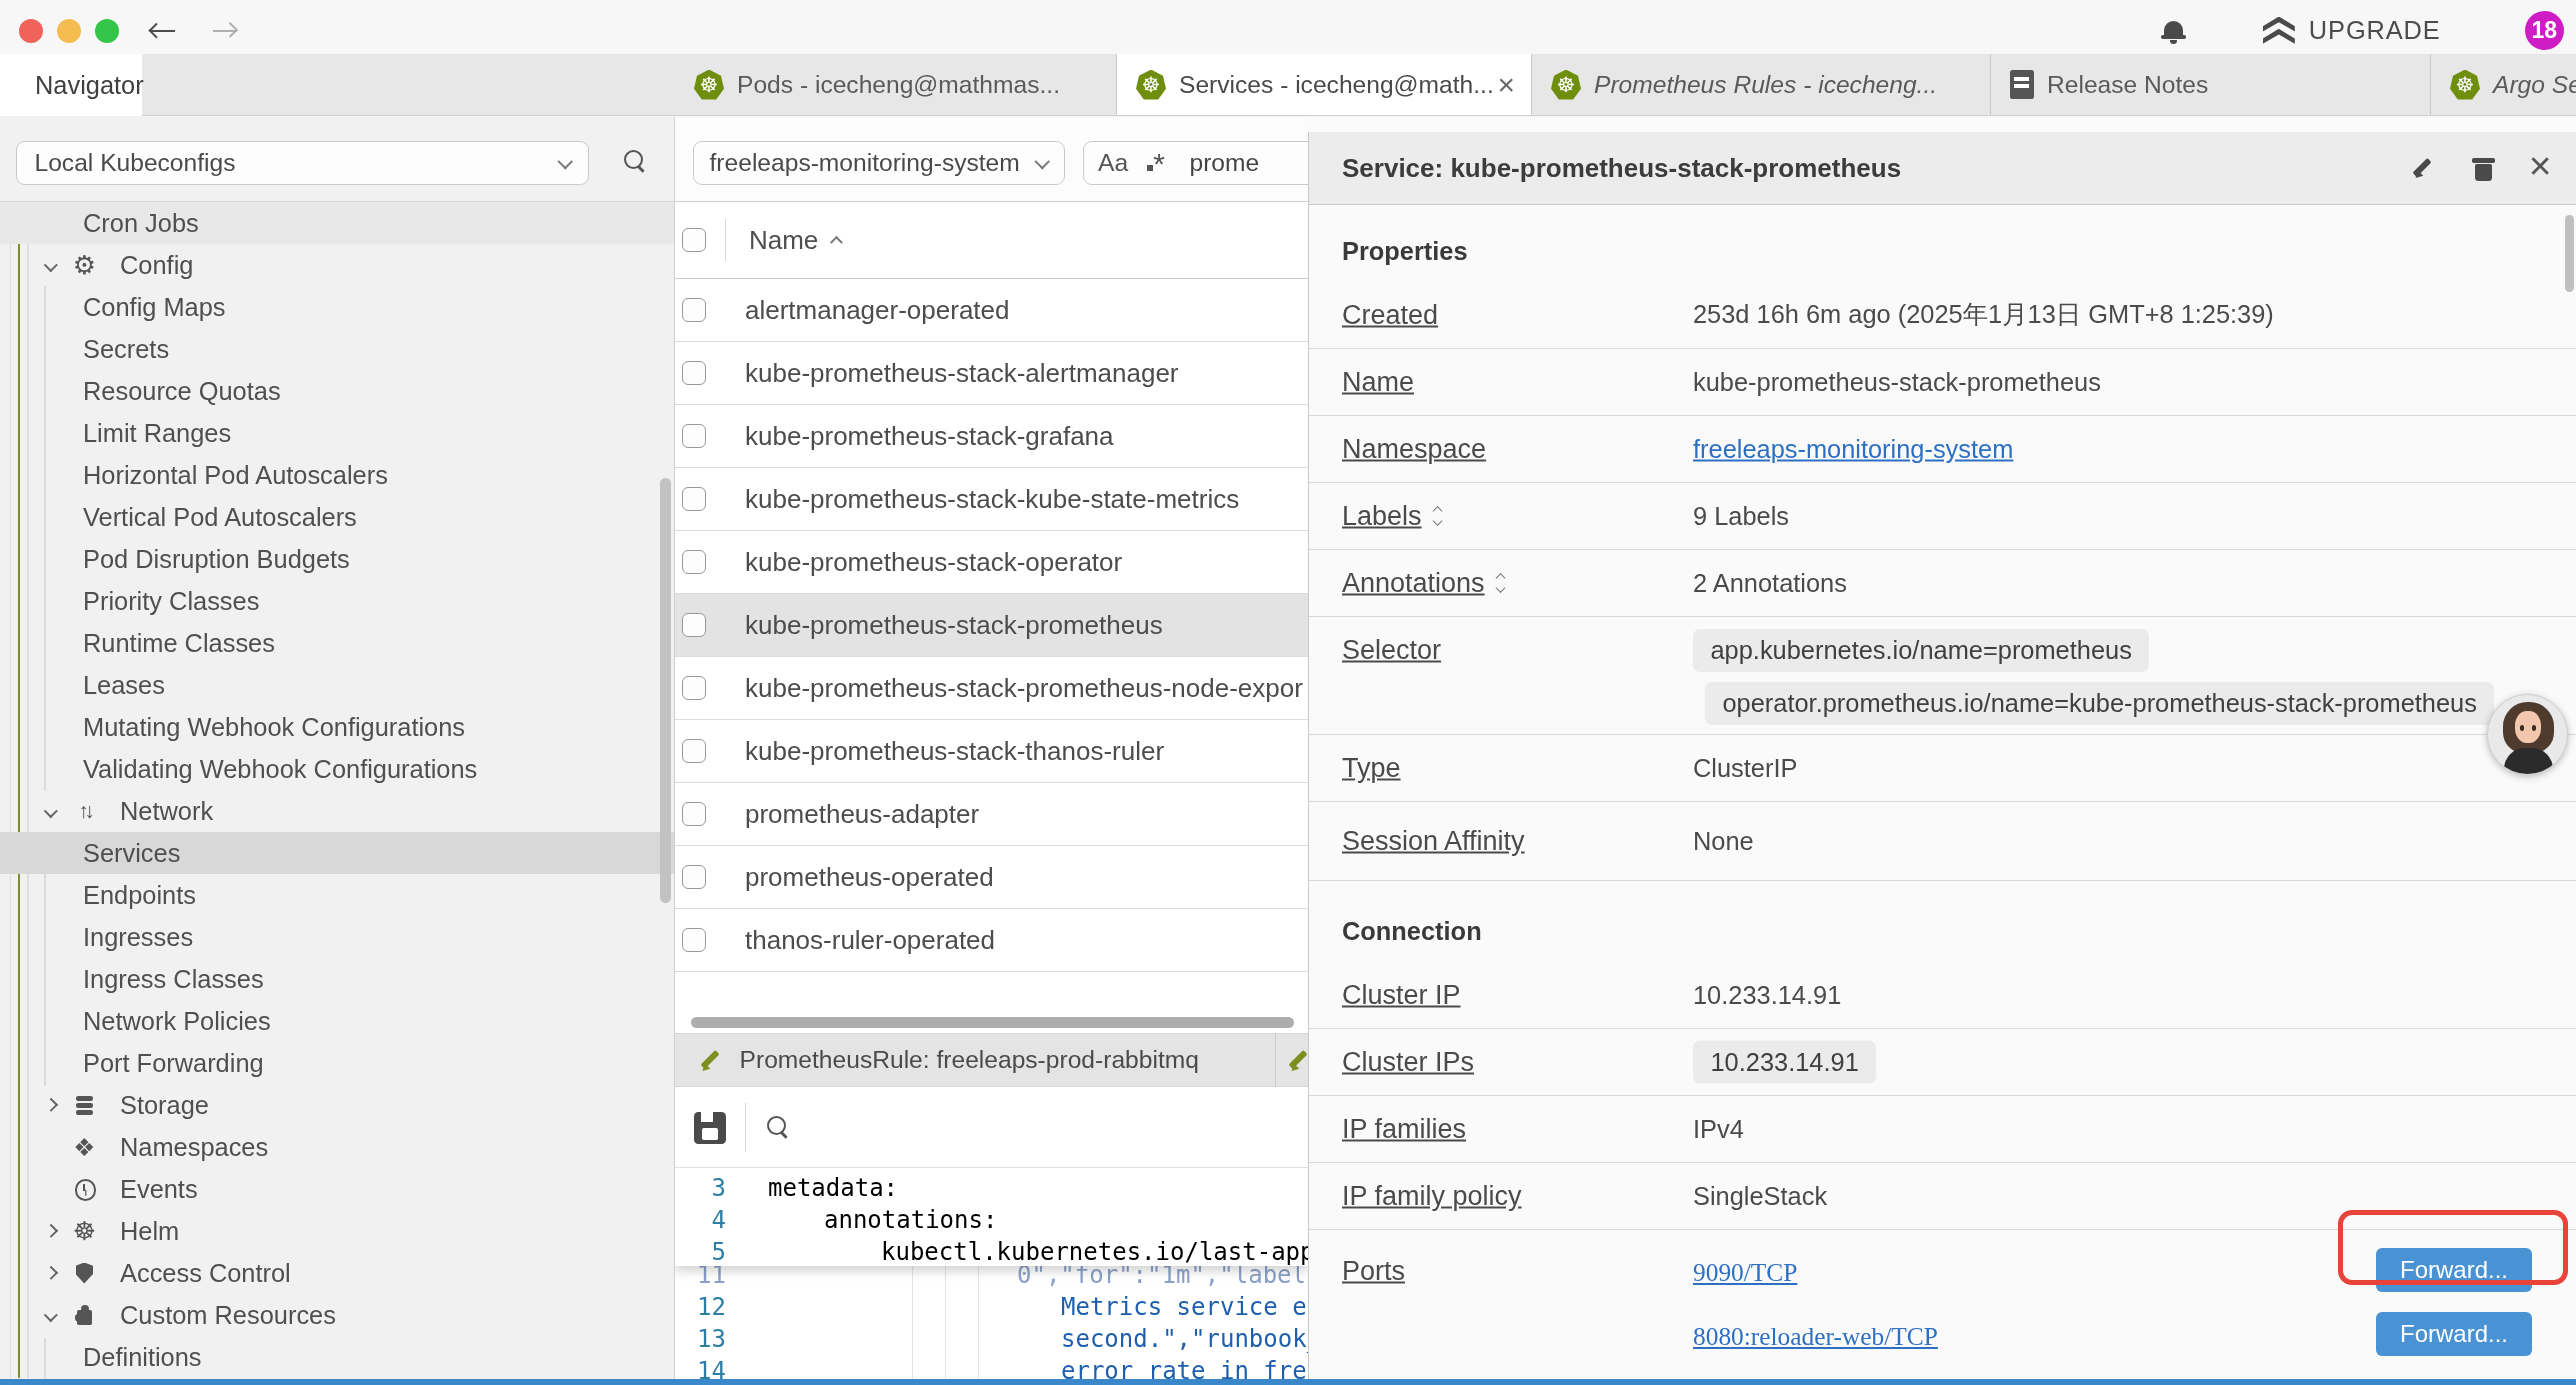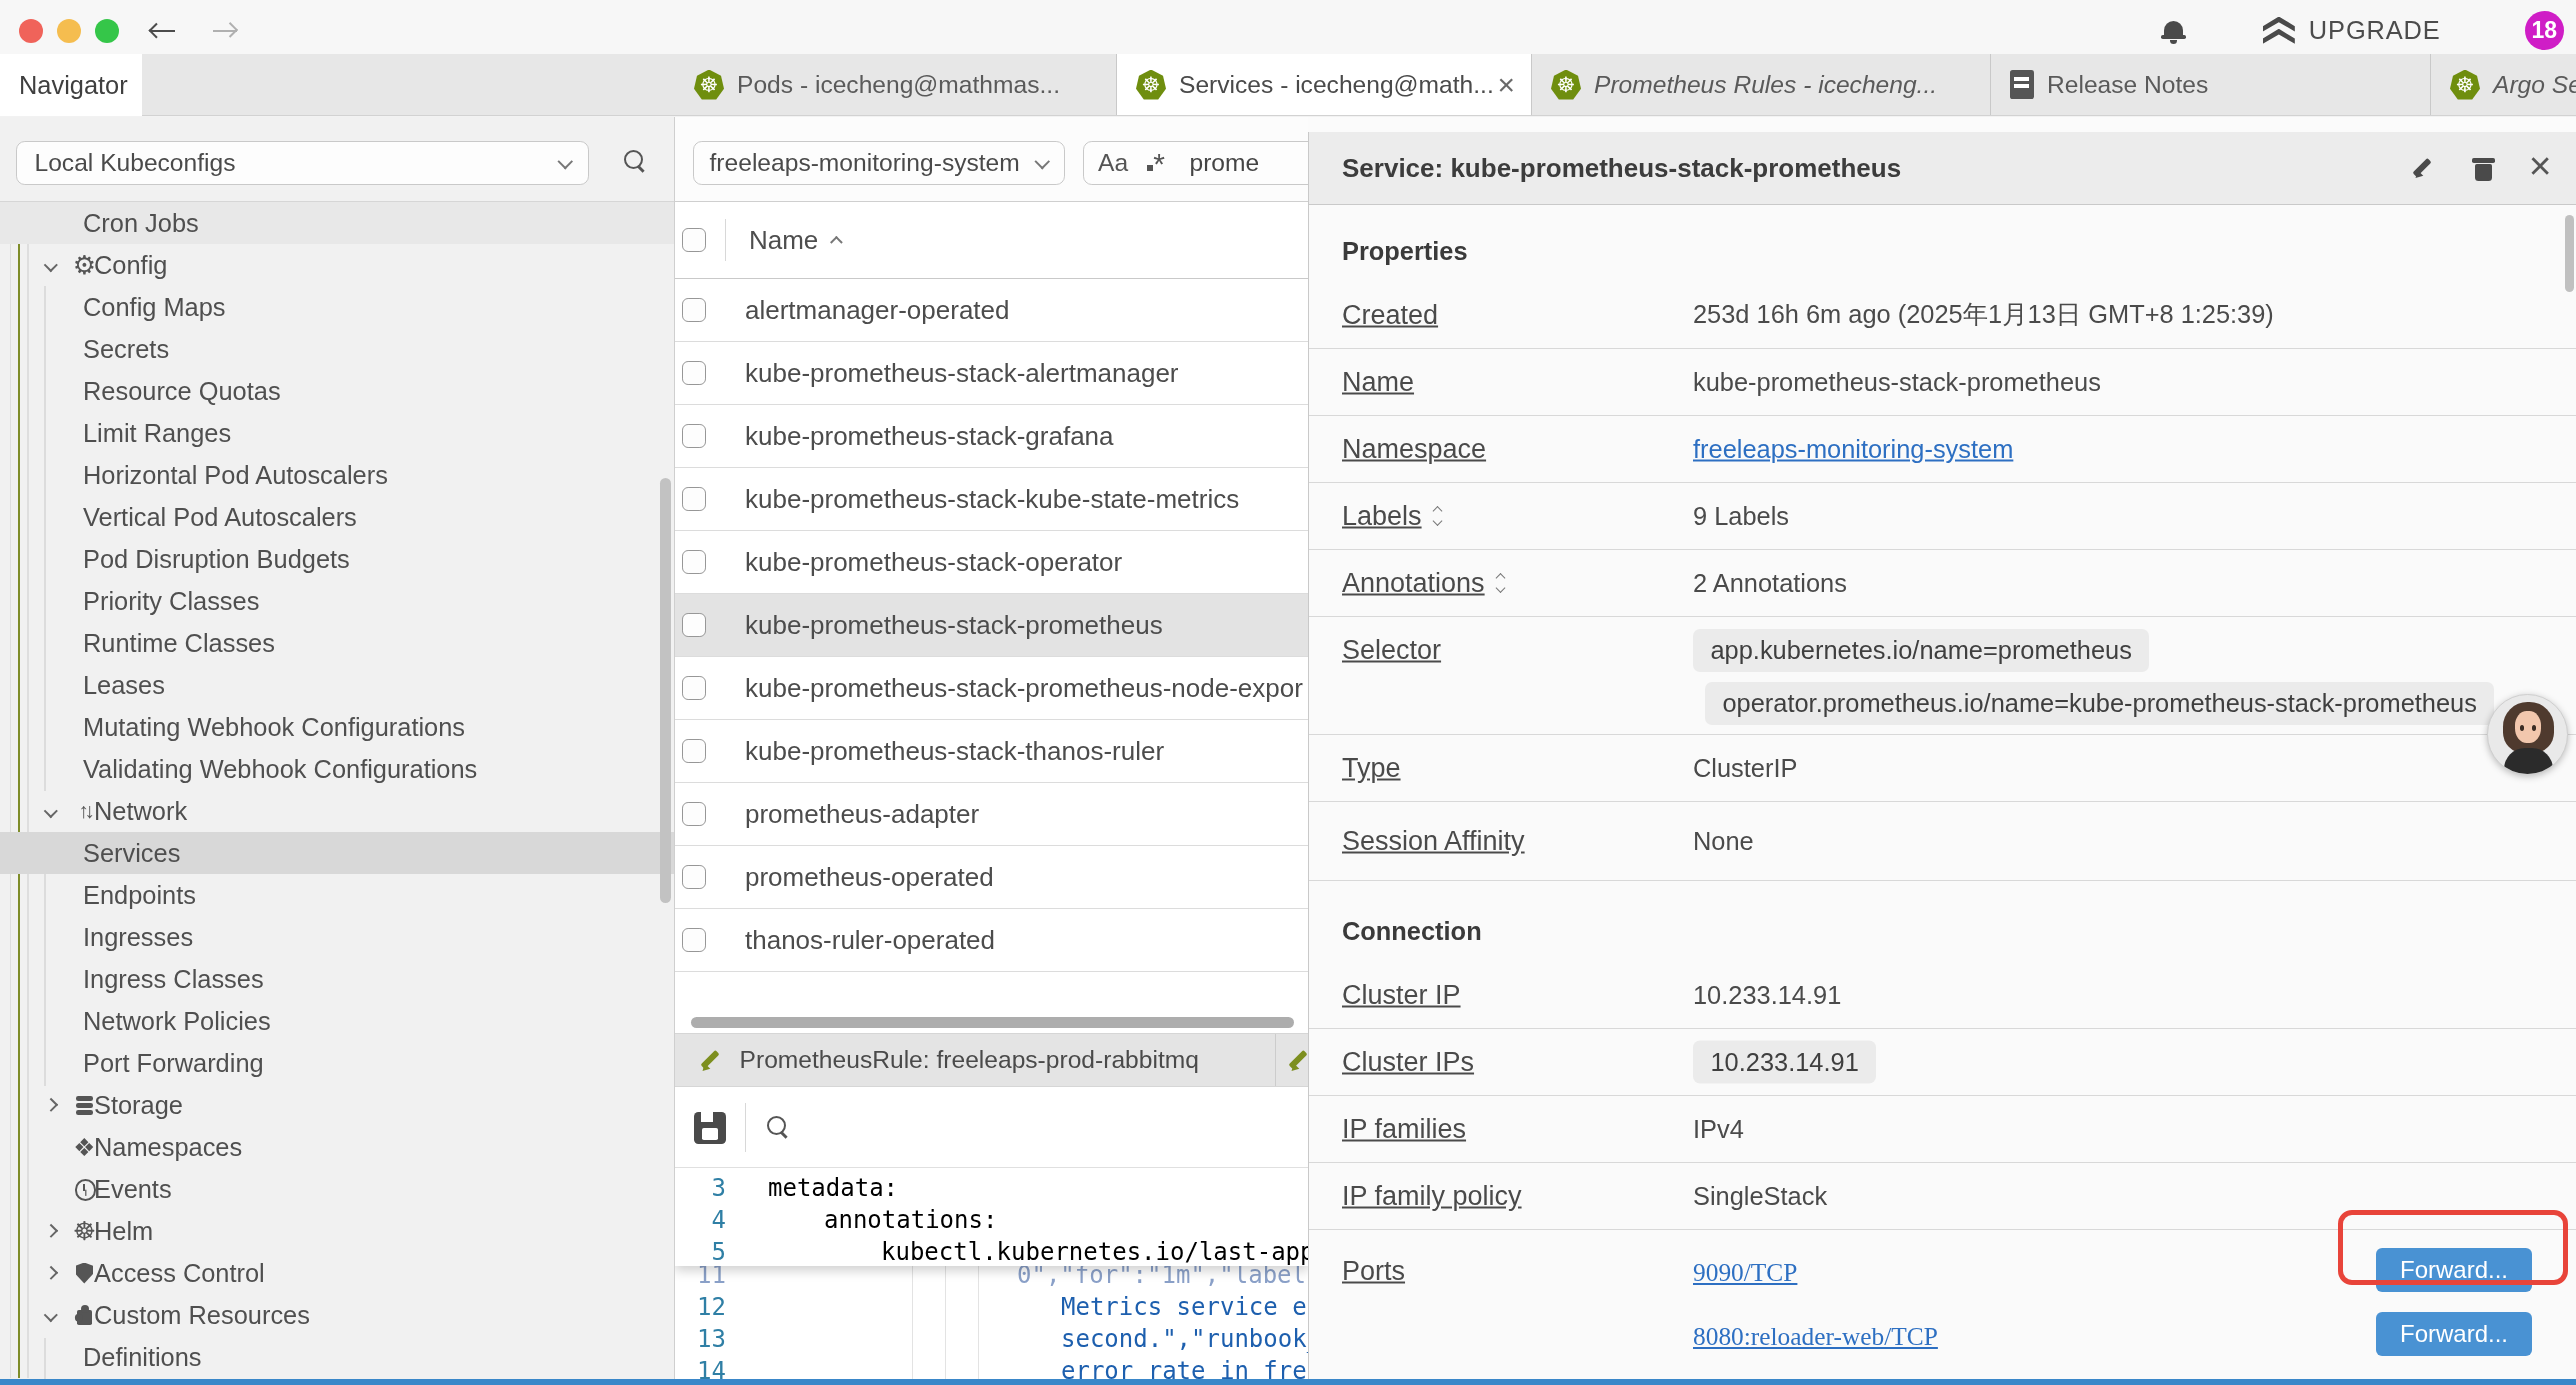--- a/index.html
+++ b/index.html
@@ -29,21 +29,21 @@
     clip-path:polygon(50% 0,100% 65%,100% 100%,50% 38%,0 100%,0 65%); }
   .dblchev i:nth-child(1){ top:0; } .dblchev i:nth-child(2){ top:12.3px; }
   .upg-label { font-size:25.4px; color:#4c4c4c; letter-spacing:0.9px; }
   .badge { width:39px; height:39px; border-radius:50%; background:#cf1dc6; color:#fff; font-size:23px;
     font-weight:bold; display:flex; align-items:center; justify-content:center; margin-right:12.3px; }
 
   
   .tabstrip { position:absolute; left:0; top:54px; width:2576px; height:62px; background:#e7e7e7;
     border-bottom:0.9px solid #d2d2d2; display:flex; }
   .nav-tab { width:142px; height:62px; background:#fff; display:flex; align-items:center;
-    padding-left:19px; font-size:25.4px; color:#3f3f3f; }
+    padding-left:35px; font-size:25.4px; color:#3f3f3f; }
   .strip-gap { width:533px; }
   .ktab { display:flex; align-items:center; padding-left:19px; border-right:0.9px solid #c9c9c9;
     font-size:24.6px; color:#5a5a5a; overflow:hidden; white-space:nowrap; position:relative; }
   .ktab.active { background:#fff; color:#4a4a4a; }
   .ktab .lbl { margin-left:13px; }
   .ktab .lbl.it { font-style:italic; }
   .k8s-icon { flex:0 0 30px; width:30px; height:30px; background:#6f8e0e; color:#fff;
     clip-path:polygon(50% 0%,90% 21%,100% 64%,74% 100%,26% 100%,0% 64%,10% 21%);
     display:flex; align-items:center; justify-content:center; font-size:21px; }
   .doc-icon { flex:0 0 24px; position:relative; width:24px; height:29px; background:#555; border-radius:2.6px; }
@@ -72,21 +72,21 @@
   .g1{left:9.6px;} .g2{left:18.4px; background:#7f8d2a;} .g3{left:27px;}
   .gseg { position:absolute; left:44px; width:1.8px; background:#dcdcdc; }
   .ti { position:relative; height:42px; display:flex; align-items:center; font-size:25.4px; color:#4f4f4f;
     white-space:nowrap; }
   .ti.leaf { padding-left:83px; }
   .ti.hl { background:#e8e8e8; }
   .ti.sel { background:#d8d8d8; }
   .ti .cv { position:absolute; left:46px; width:9.6px; height:9.6px; border-color:#666; }
   .ti .gicon { position:absolute; left:72px; width:24.6px; height:24.6px; display:flex; align-items:center;
     justify-content:center; color:#555; }
-  .ti .glabel { padding-left:94px; }
+  .ti .glabel { padding-left:120px; }
   .ic-gear::before { content:"⚙"; font-size:26px; line-height:1; }
   .ic-updown::before { content:"↑↓"; font-size:21px; letter-spacing:-4.4px; font-weight:bold; }
   .ic-diamonds::before { content:"❖"; font-size:24.6px; }
   .ic-helm::before { content:"☸"; font-size:26px; }
   .ic-db { position:relative; } .ic-db::before { content:""; width:17.5px; height:4.4px; background:#555;
     border-radius:2.2px; position:absolute; top:3.5px; left:3.5px; box-shadow:0 7px 0 #555, 0 14px 0 #555; }
   .ic-clock { position:relative; } .ic-clock::before{ content:""; position:absolute; left:2.6px; top:2.6px;
     width:17.5px; height:17.5px; border:2.2px solid #555; border-radius:50%; }
   .ic-clock::after { content:""; position:absolute; left:10.5px; top:7px; width:2.2px; height:7px; background:#555;
     box-shadow:1.8px 5.3px 0 -0.4px #555; }

